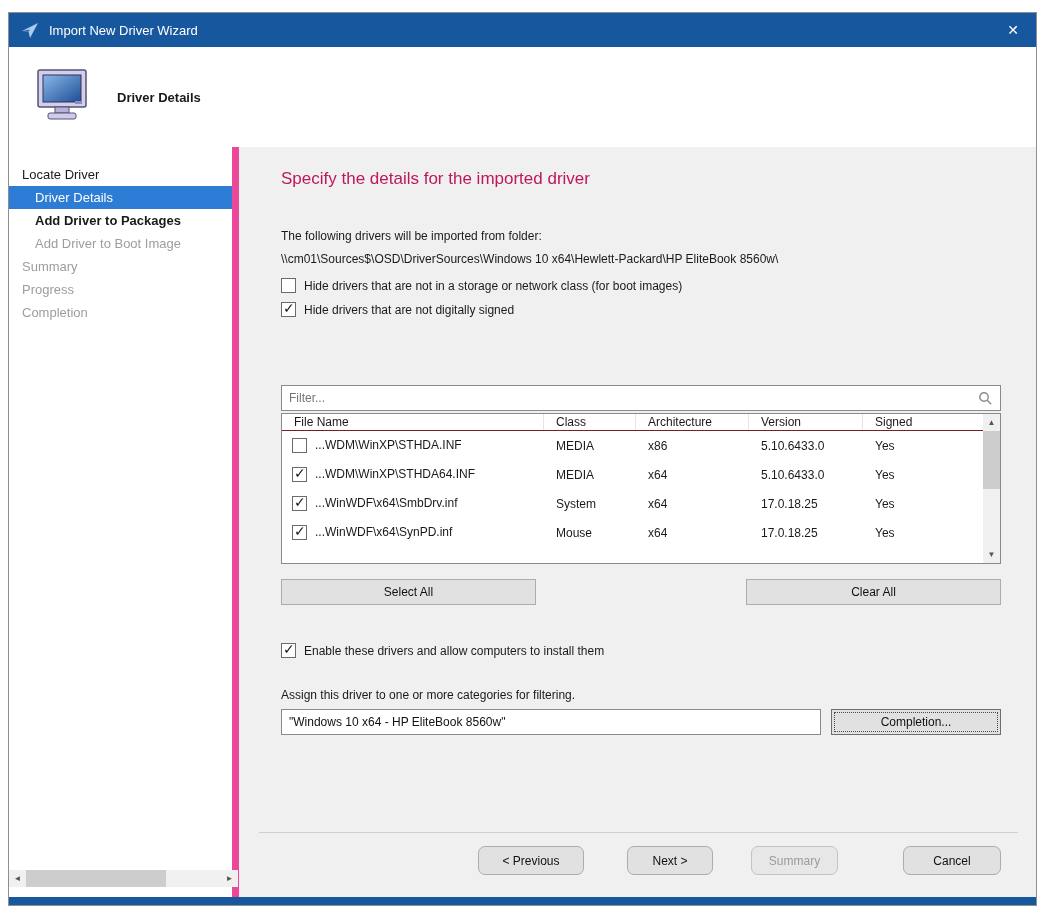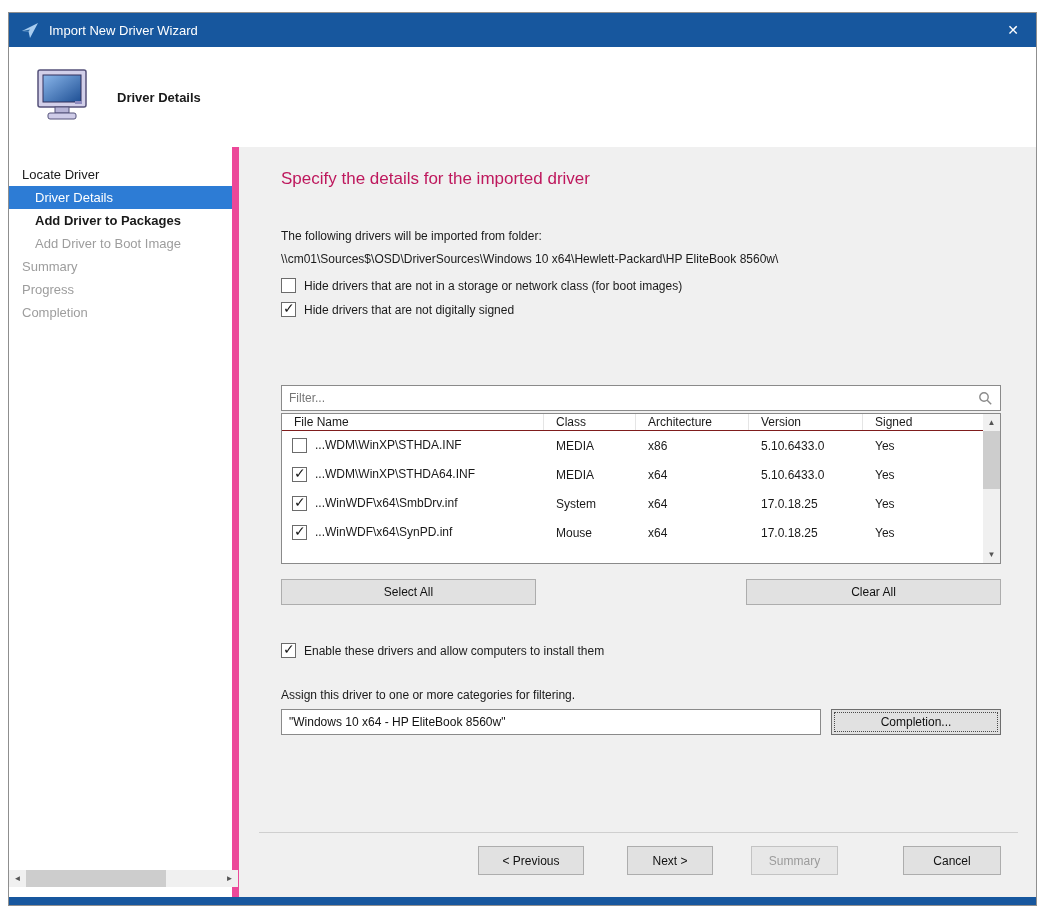--- a/index.html
+++ b/index.html
@@ -77,21 +77,21 @@
   .listbtns { display:flex; justify-content:space-between; margin-top:15px; gap:4px; }
   .btn-wide { width:255px; }
   .assign-label { font-size:12px; margin-top:30px; }
   .cat-row { display:flex; align-items:center; margin-top:7px; }
   .cat-input { width:540px; height:26px; border:1px solid #8a8a8a; background:#fff; padding:0 7px;
                font-family:"Liberation Sans",sans-serif; font-size:12px; color:#111; }
   .cat-btn { margin-left:10px; flex:1; height:26px; border:1px solid #6e6e6e; outline:1px dotted #4a4a4a; outline-offset:-4px; }
   
   .footer { margin-top:auto; border-top:1px solid #cfcfcf; margin-left:-22px; margin-right:-17px;
             padding:13px 17px 0 0; display:flex; justify-content:flex-end; align-items:center; }
-  .btn-foot { height:29px; }
+  .btn-foot { height:29px;border-radius:7px; }
   .btn-prev { width:106px; }
   .btn-next { width:86px; margin-left:43px; }
   .btn-summary { width:87px; margin-left:38px; color:#9b9b9b; background:#e7e7e7; border-color:#c3c3c3; }
   .btn-cancel { width:98px; margin-left:65px; }
   .accentbar { flex:0 0 8px; background:#17579e; }
 </style>
 </head>
 <body>
 
 <div class="window">

